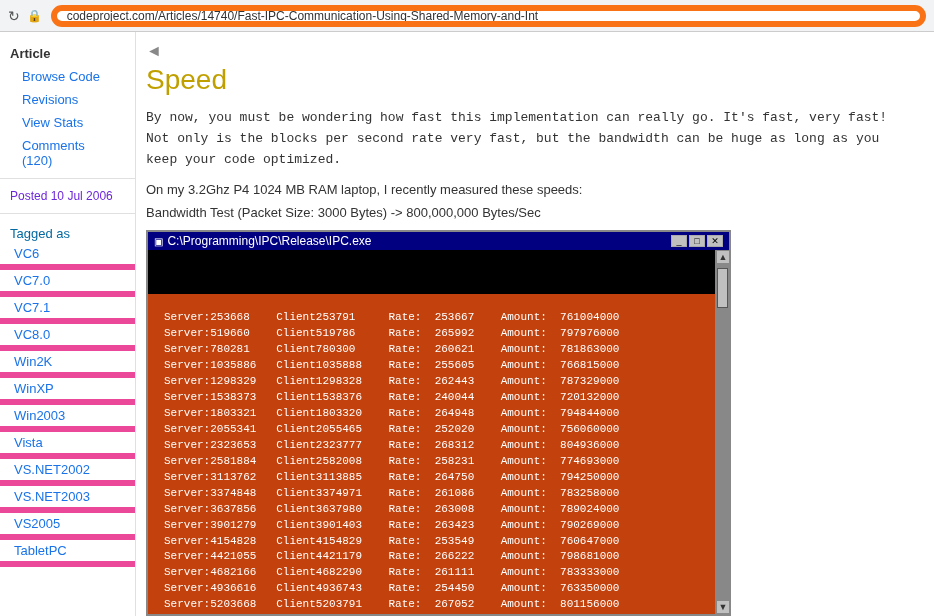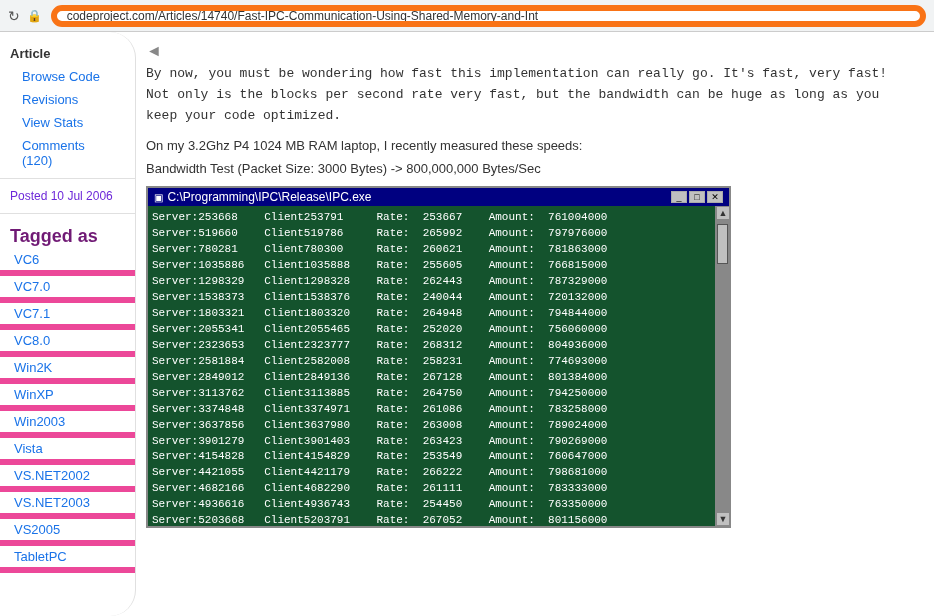--- a/index.html
+++ b/index.html
@@ -14,35 +14,35 @@
     .lock-icon { font-size: 12px; color: #555; }
     #url-bar {
       flex: 1; height: 22px; border: 6px solid #f97316; border-radius: 11px;
       padding: 0 10px; font-size: 12px; background: #fff; color: #333;
     }
 
     #layout { display: flex; height: calc(616px - 32px); overflow: hidden; }
 
     #sidebar {
       width: 136px; min-width: 136px; border-right: 1px solid #e0e0e0;
-      padding: 8px 0; overflow-y: auto; background: #fff; border-radius: 26px;
+      padding: 8px 0; overflow-y: auto; background: #fff;
     }
     .sidebar-section-title {
       font-weight: bold; font-size: 13px; padding: 6px 10px 4px;
     }
     .sidebar-link {
       display: block; padding: 4px 22px; color: #1a73e8; font-size: 13px;
       text-decoration: none; cursor: pointer;
     }
     .sidebar-divider { border: none; border-top: 1px solid #e0e0e0; margin: 6px 0; }
     .sidebar-posted {
       padding: 4px 10px; font-size: 12px; color: #6d28d9;
     }
     .sidebar-tagged {
-      padding: 6px 10px 2px; font-weight: bold; font-size: 18px; color: #701a75;
+      padding: 6px 10px 2px; font-weight: normal; font-size: 13px; color: #0369a1;
     }
     .sidebar-tag {
       display: block; padding: 3px 14px; color: #1a73e8; font-size: 13px;
       text-decoration: none; cursor: pointer; border-bottom: 6px solid #ec4899;
     }
 
     #main-content {
       flex: 1; overflow-y: auto; padding: 10px 20px 20px 10px;
     }
 
@@ -70,22 +70,22 @@
     .console-titlebar-left { display: flex; align-items: center; gap: 4px; }
     .console-titlebar-icon { font-size: 10px; }
     .console-titlebar-buttons { display: flex; gap: 2px; }
     .console-btn {
       width: 16px; height: 12px; border: 1px solid #aaa;
       background: #c0c0c0; font-size: 9px; display: flex; align-items: center;
       justify-content: center; color: #000; cursor: pointer;
     }
     .console-body {
       font-family: 'Courier New', monospace; font-size: 11px; color: #fff;
-      background: #14532d; padding: 4px; overflow: hidden;
-      height: 320px; position: relative;
+      background: #c2410c; padding: 16px; overflow: hidden;
+      height: 320px; position: relative; margin-top: 44px;
     }
     .console-line { white-space: pre; line-height: 1.45; }
     .console-scrollbar {
       position: absolute; right: 0; top: 0; bottom: 0; width: 14px;
       background: #c0c0c0; border-left: 1px solid #888;
     }
     .scrollbar-up, .scrollbar-down {
       width: 14px; height: 14px; background: #c0c0c0;
       border: 1px solid #888; display: flex; align-items: center;
       justify-content: center; font-size: 9px; cursor: pointer;
@@ -129,20 +129,21 @@
     <a class="sidebar-tag">Vista</a>
     <a class="sidebar-tag">VS.NET2002</a>
     <a class="sidebar-tag">VS.NET2003</a>
     <a class="sidebar-tag">VS2005</a>
     <a class="sidebar-tag">TabletPC</a>
   </div>
 
   <div id="main-content">
     <span class="back-arrow">◄</span>
 
+    <h1 class="speed-title">Speed</h1>
 
     <p class="intro-text">By now, you must be wondering how fast this implementation can really go. It's fast, very fast! Not only is the blocks per second rate very fast, but the bandwidth can be huge as long as you keep your code optimized.</p>
 
     <p class="measured-text">On my 3.2Ghz P4 1024 MB RAM laptop, I recently measured these speeds:</p>
 
     <p class="bandwidth-label">Bandwidth Test (Packet Size: 3000 Bytes) -&gt; 800,000,000 Bytes/Sec</p>
 
     
     <div class="console-window">
       <div class="console-titlebar">
@@ -161,21 +162,20 @@
         <div class="console-line">Server:253668    Client253791     Rate:  253667    Amount:  761004000</div>
             <div class="console-line">Server:519660    Client519786     Rate:  265992    Amount:  797976000</div>
             <div class="console-line">Server:780281    Client780300     Rate:  260621    Amount:  781863000</div>
             <div class="console-line">Server:1035886   Client1035888    Rate:  255605    Amount:  766815000</div>
             <div class="console-line">Server:1298329   Client1298328    Rate:  262443    Amount:  787329000</div>
             <div class="console-line">Server:1538373   Client1538376    Rate:  240044    Amount:  720132000</div>
             <div class="console-line">Server:1803321   Client1803320    Rate:  264948    Amount:  794844000</div>
             <div class="console-line">Server:2055341   Client2055465    Rate:  252020    Amount:  756060000</div>
             <div class="console-line">Server:2323653   Client2323777    Rate:  268312    Amount:  804936000</div>
             <div class="console-line">Server:2581884   Client2582008    Rate:  258231    Amount:  774693000</div>
-            <div class="console-line">Server:2849012   Client2849136    Rate:  267128    Amount:  801384000</div>
             <div class="console-line">Server:3113762   Client3113885    Rate:  264750    Amount:  794250000</div>
             <div class="console-line">Server:3374848   Client3374971    Rate:  261086    Amount:  783258000</div>
             <div class="console-line">Server:3637856   Client3637980    Rate:  263008    Amount:  789024000</div>
             <div class="console-line">Server:3901279   Client3901403    Rate:  263423    Amount:  790269000</div>
             <div class="console-line">Server:4154828   Client4154829    Rate:  253549    Amount:  760647000</div>
             <div class="console-line">Server:4421055   Client4421179    Rate:  266222    Amount:  798681000</div>
             <div class="console-line">Server:4682166   Client4682290    Rate:  261111    Amount:  783333000</div>
             <div class="console-line">Server:4936616   Client4936743    Rate:  254450    Amount:  763350000</div>
             <div class="console-line">Server:5203668   Client5203791    Rate:  267052    Amount:  801156000</div>
           </div>

